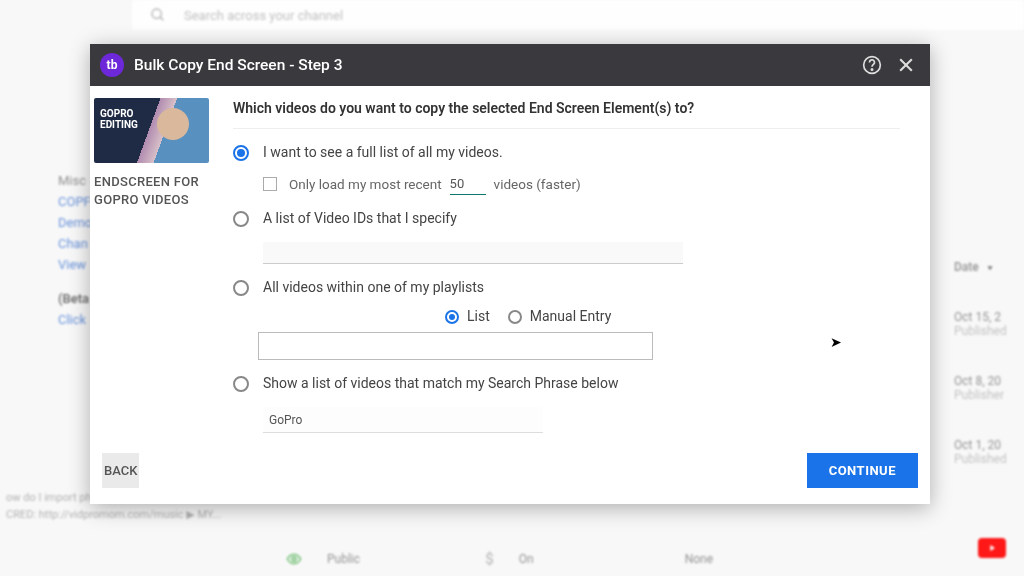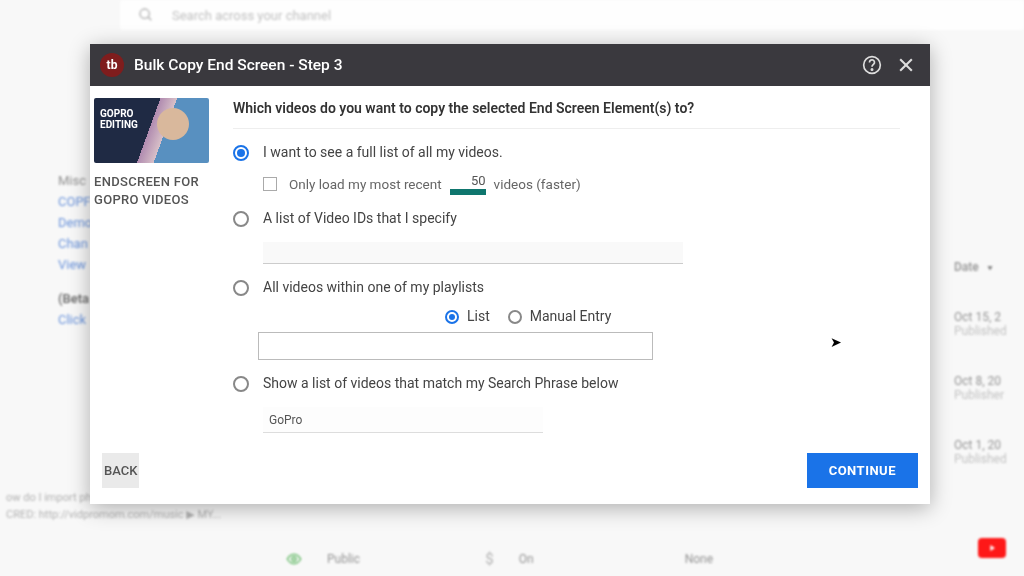--- a/index.html
+++ b/index.html
@@ -1,57 +1,57 @@
 <!DOCTYPE html>
 <html><head>
   <meta charset="utf-8">
   <style>
     * { box-sizing: border-box; margin: 0; padding: 0; font-family: Roboto, Arial, sans-serif; }
     body { width: 1024px; height: 576px; background: #f8f8f8; position: relative; overflow: hidden; color: #333; }
 
     
     .bg-page { position: absolute; top: 0; left: 0; width: 1024px; height: 576px; filter: blur(0.8px); opacity: 0.9; }
-    .search-bar { position: absolute; top: 0; left: 120px; right: 0; height: 30px; background: #fff; border-radius: 3px; display: flex; align-items: center; padding: 0 18px; color: #bbb; font-size: 13px; }
+    .search-bar { position: absolute; top: 0; left: 132px; right: 0; height: 30px; background: #fff; border-radius: 3px; display: flex; align-items: center; padding: 0 18px; color: #bbb; font-size: 13px; }
     .search-bar svg { margin-right: 18px; }
     .bg-left { position: absolute; left: 58px; top: 170px; font-size: 13px; color: #888; }
     .bg-left div { padding: 3px 0; }
     .bg-left .link { color: #5b89d8; }
     .bg-left .sec { color: #555; font-weight: 500; padding-top: 16px; }
     .bg-right { position: absolute; right: 0; top: 260px; width: 70px; font-size: 12px; color: #888; }
     .bg-right .head { display:flex; align-items:center; gap:6px; font-weight:500; }
     .bg-right .row { margin-top: 36px; }
     .bg-bottom-text { position:absolute; left:0; top:490px; font-size:11px; color:#aaa; line-height:1.5; padding-left:6px; }
     .bg-status-row { position:absolute; left:286px; bottom:8px; right:140px; display:flex; font-size:12px; color:#888; }
     .bg-status-row .cell { display:flex; align-items:center; gap:25px; flex:1; }
     .bg-status-row .eye svg { color:#4caf50; }
     .yt-badge { position:absolute; right:18px; bottom:18px; width:28px; height:20px; background:#ff0000; border-radius:4px; display:flex; align-items:center; justify-content:center; }
     .yt-badge svg { fill:#fff; }
 
     
     .modal { position: absolute; left: 90px; top: 44px; width: 840px; background: #fff; box-shadow: 0 4px 20px rgba(0,0,0,0.3); }
     .modal-header { background: #3a393e; color: #fff; display: flex; align-items: center; height: 42px; padding: 0 14px 0 10px; }
-    .logo-circle { width: 24px; height: 24px; background: #7f1d1d; border-radius: 50%; display: flex; align-items: center; justify-content: center; font-weight: bold; font-size: 12px; color:#fff; margin-right: 10px; }
+    .logo-circle { width: 24px; height: 24px; background: #6d28d9; border-radius: 50%; display: flex; align-items: center; justify-content: center; font-weight: bold; font-size: 12px; color:#fff; margin-right: 10px; }
     .modal-title { font-size: 15.5px; font-weight: 500; flex: 1; }
     .header-icon { color: #ddd; margin-left: 14px; cursor: pointer; display:flex; }
     .modal-body { display: flex; min-height: 350px; }
     .sidebar { width: 135px; padding: 12px 4px; }
     .thumb { width: 115px; height: 65px; background: linear-gradient(110deg, #1f2a44 0%, #1f2a44 48%, #b08bb0 48%, #d8c0c8 60%, #5890c0 60%, #5890c0 100%); border-radius: 2px; position:relative; margin-bottom:10px; }
     .thumb::before { content:"GOPRO\A EDITING"; white-space:pre; color:#fff; font-size:10px; font-weight:700; position:absolute; left:6px; top:10px; line-height:1.1; }
     .thumb::after { content:""; position:absolute; right:20px; top:10px; width:32px; height:32px; background:#d9b89c; border-radius:50%; }
     .sidebar-title { font-size: 13px; font-weight: 500; color: #555; letter-spacing: 0.3px; line-height: 1.35; }
     .main { flex: 1; padding: 14px 30px 8px 8px; }
     .question { font-size: 14px; font-weight: 600; color: #333; padding-bottom: 12px; border-bottom: 1px solid #eee; margin-bottom: 14px; }
     .opt { display: flex; align-items: flex-start; margin-bottom: 10px; position:relative; }
     .radio { width: 16px; height: 16px; border: 2px solid #888; border-radius: 50%; margin-top: 2px; flex-shrink: 0; position:relative; cursor:pointer; }
     .radio.blue { border-color: #1a73e8; }
     .radio.selected.blue::after { content:""; position:absolute; inset:2px; background:#1a73e8; border-radius:50%; }
     .opt-label { font-size: 14px; color: #444; margin-left: 14px; line-height: 1.4; }
     .sub { margin-left: 30px; display:flex; align-items:center; gap:8px; font-size:13.5px; color:#666; margin-top:6px; margin-bottom:14px; }
     .checkbox { width: 14px; height: 14px; border: 1.5px solid #aaa; margin-right: 4px; cursor:pointer; }
-    .small-input { width: 36px; height: 22px; border: none; border-bottom: 6px solid #0f766e; text-align: right; font-size: 13px; color:#555; background:transparent; }
+    .small-input { width: 36px; height: 22px; border: none; border-bottom: 1px solid #0f766e; text-align: left; font-size: 13px; color:#555; background:transparent; }
     .under-input { margin-left:30px; width:420px; height:22px; border:none; border-bottom:1px solid #ccc; background:#f9f9f9; margin-top:4px; margin-bottom:14px; }
     .inline-radio-row { margin-left:212px; display:flex; align-items:center; gap:18px; font-size:14px; color:#444; margin-top:6px; }
     .box-input { margin-left:25px; width:395px; height:28px; border:1px solid #bbb; margin-top:8px; margin-bottom:14px; padding:0 6px; font-size:13px; }
     .search-input-box { margin-left:30px; width:280px; height:26px; border:none; border-bottom:1px solid #ddd; background:#fdfdfd; padding:0 6px; font-size:12px; color:#555; margin-top:4px; }
     .modal-footer { display:flex; justify-content:space-between; padding: 12px 12px 16px 12px; background:#fff; }
     .btn-back { background:#eaeaea; border:none; color:#555; font-size:13px; font-weight:500; padding: 10px 2px; cursor:pointer; }
     .btn-continue { background:#1a73e8; border:none; color:#fff; font-size:13px; font-weight:700; letter-spacing:0.5px; padding: 10px 22px; cursor:pointer; }
     .cursor { position:absolute; left:740px; top:290px; font-size:14px; color:#000; pointer-events:none; }
   </style>
 </head>

